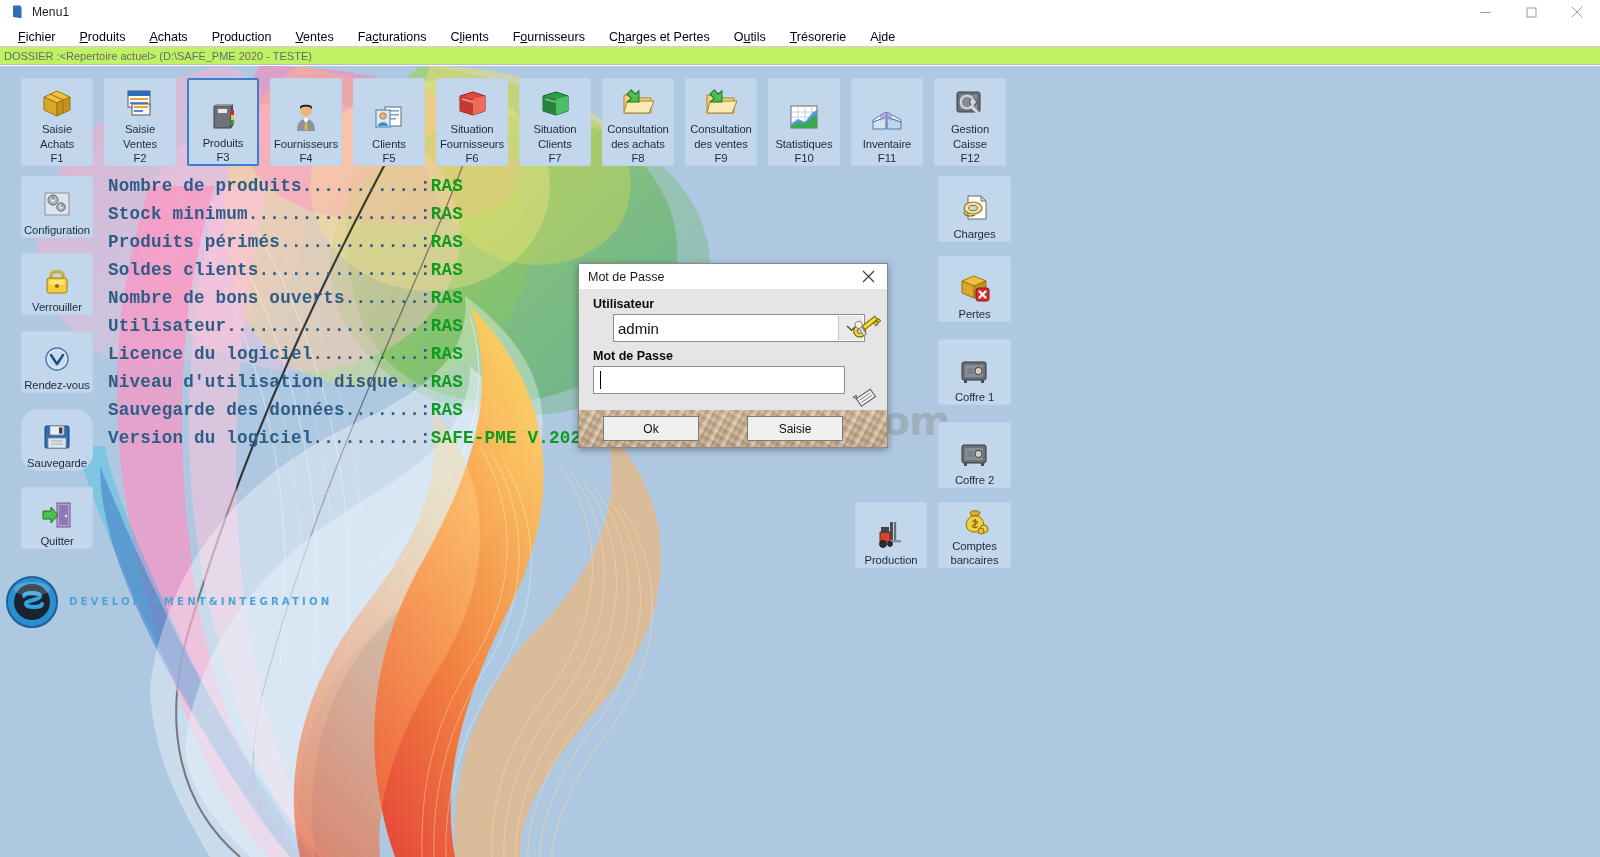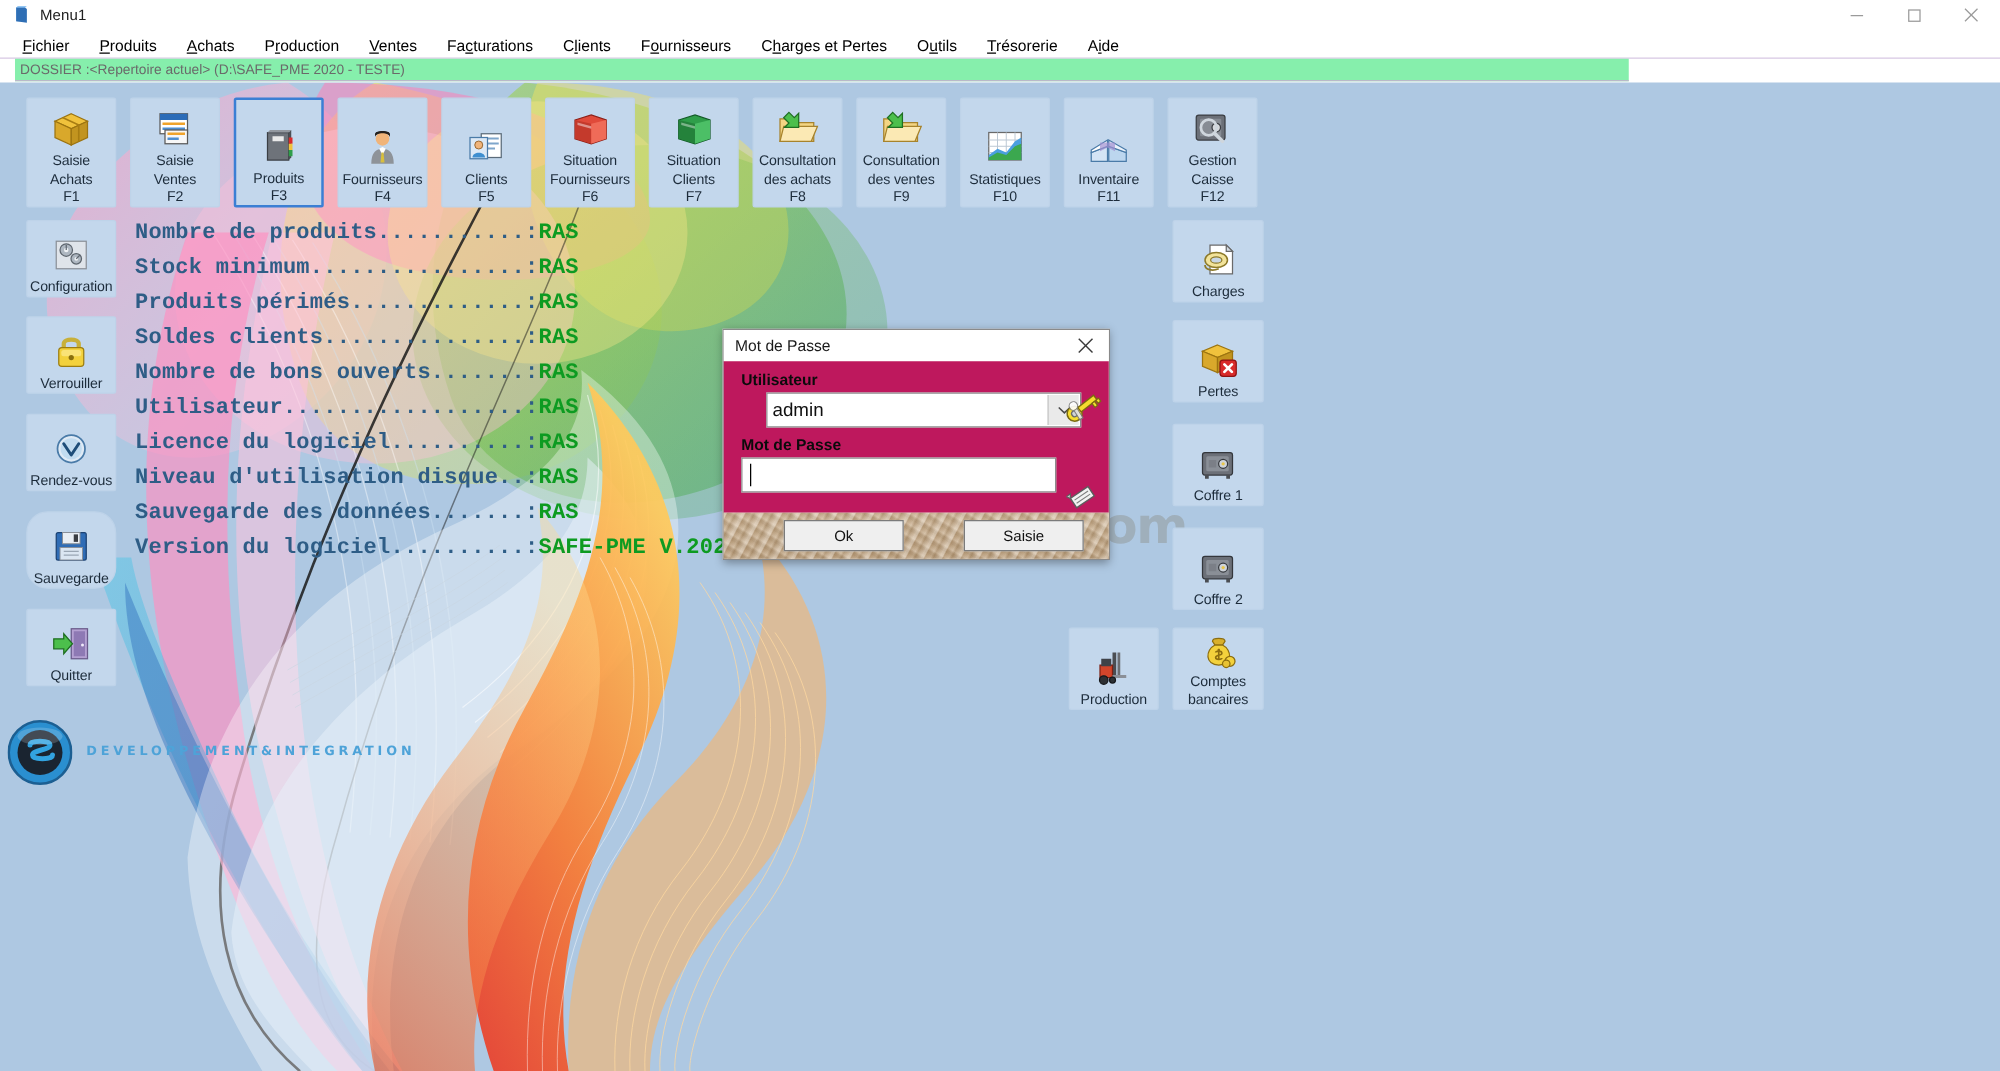--- a/index.html
+++ b/index.html
@@ -49,22 +49,22 @@
     box-sizing: border-box;
   }
   .menu-item {
     font-size: 12.5px; color: #000; padding: 2px 12px;
     white-space: nowrap; cursor: default;
   }
   .menu-item u { text-decoration: underline; }
 
   
   .pathbar {
-    position: absolute; left: 12px; top: 47px; width: 1291px; height: 18px;
-    background: #86efac;
+    position: absolute; left: 0; top: 47px; width: 1600px; height: 18px;
+    background: #bef264;
     border-bottom: 1px solid #b9b9c9;
     font-size: 11px; color: #6a6a6a;
     display: flex; align-items: center;
     padding-left: 4px; box-sizing: border-box;
   }
 
   
   .workspace {
     position: absolute; left: 0; top: 66px; width: 1600px; height: 791px;
     background: #aec8e2;
@@ -163,21 +163,21 @@
   }
   .dlg-title-text { font-size: 12.5px; color: #1a1a1a; }
   .dlg-close {
     margin-left: auto; width: 38px; height: 25px;
     display:flex; align-items:center; justify-content:center;
     color:#404040;
   }
   .dlg-body {
     position: relative;
     height: 121px;
-    background: #be185d;
+    background: #e5e5e5;
     padding: 8px 0 0 14px;
     box-sizing: border-box;
   }
   .dlg-label {
     font-size: 12.5px; font-weight: bold; color: #0b0b0b;
     margin-bottom: 3px;
   }
   .dlg-input {
     width: 252px; height: 28px;
     background: #ffffff; border: 1px solid #8d8d8d;
@@ -222,21 +222,21 @@
     box-sizing: border-box;
   }
   .dlg-btn {
     width: 96px; height: 25px;
     background: #efefef; border: 1px solid #7b7b7b;
     font-size: 12px; color: #111;
     display: flex; align-items: center; justify-content: center;
     box-sizing: border-box;
     cursor: default;
   }
-  .dlg-btn.ok { margin-left: 48px; }
+  .dlg-btn.ok { margin-left: 24px; }
   .dlg-btn.cancel { margin-left: 48px; }
 </style>
 </head>
 <body>
 
 <div id="app">
 
   <div class="titlebar">
     <div class="tb-icon">
       <svg width="16" height="16" viewBox="0 0 16 16">

